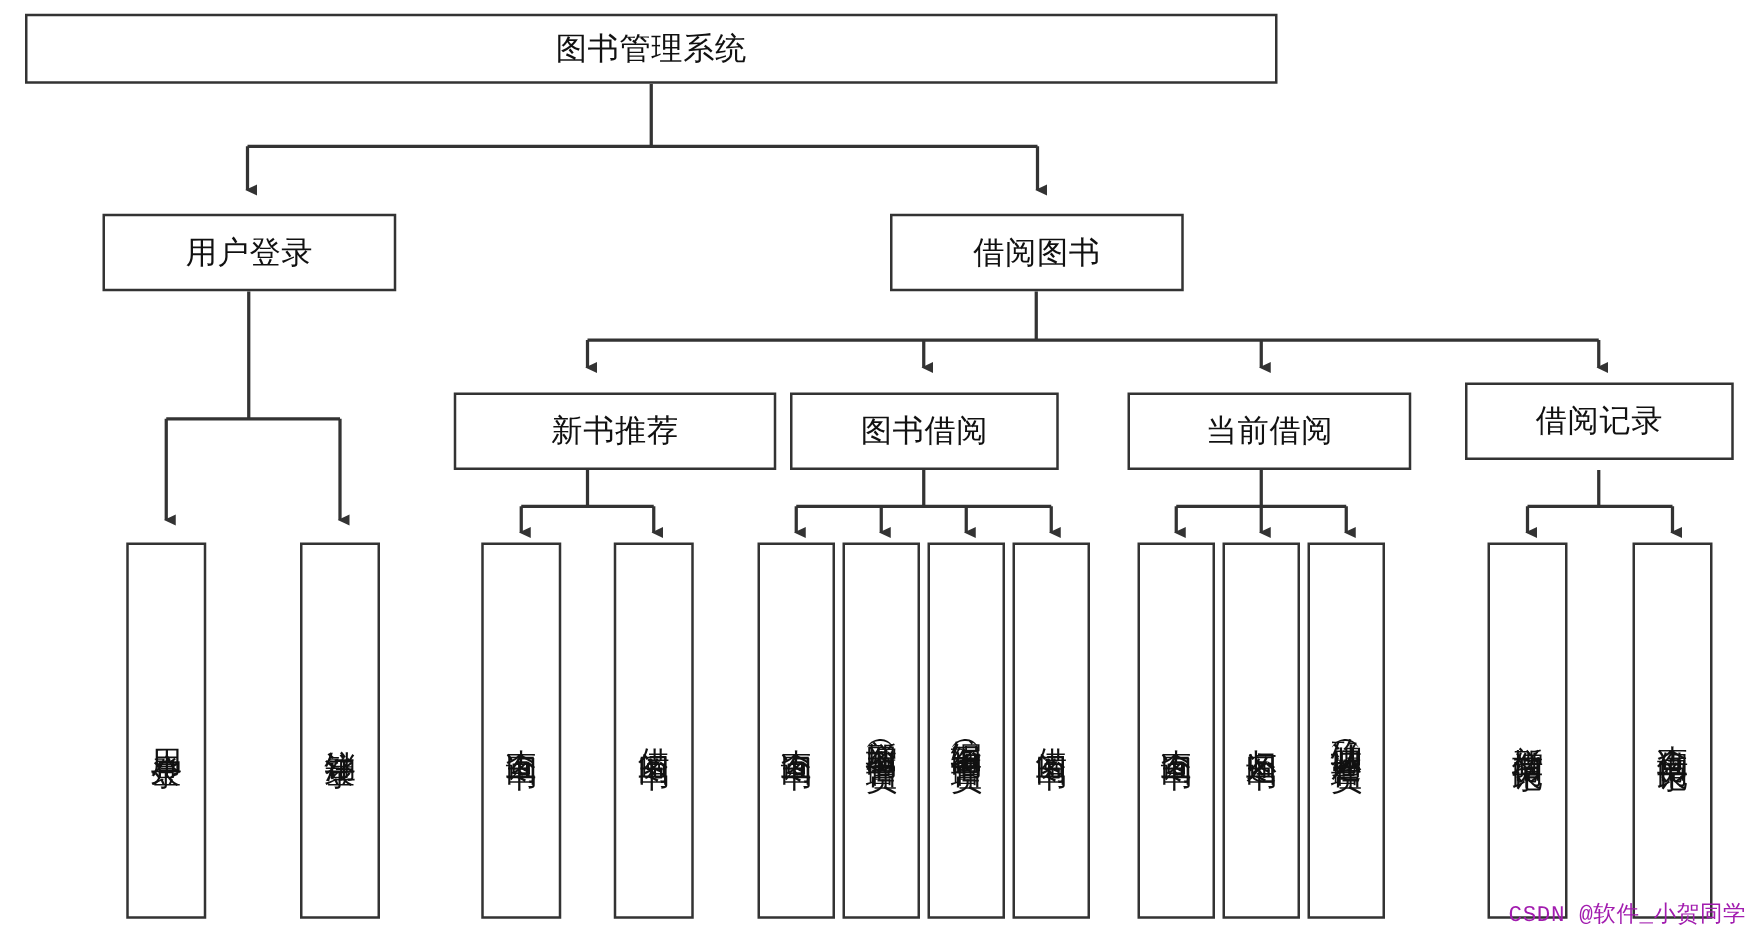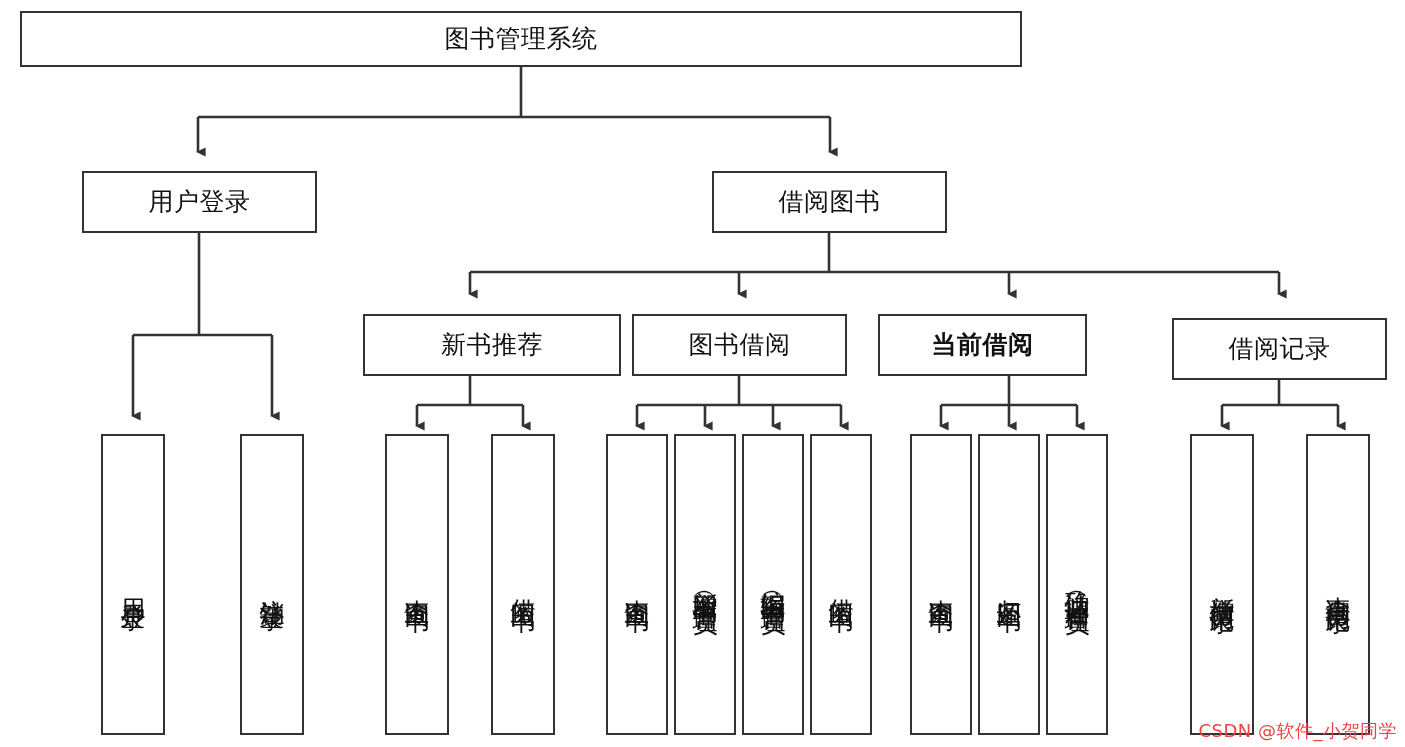--- a/index.html
+++ b/index.html
@@ -57,23 +57,24 @@
     line-height: 1.08;
     letter-spacing: 3px;
     text-align: center;
     max-height: 100%;
   }
   #watermark {
     position: absolute;
     right: 8px;
     bottom: 4px;
     font-size: 18px;
-    color: #ef4444;
+    color: #a21caf;
     white-space: nowrap;
     letter-spacing: 0.5px;
+    font-family: Liberation Mono, monospace;
   }
 </style>
 </head>
 <body>
 
 <div id="canvas">
 
   <svg id="wires" viewBox="0 0 1405 747" xmlns="http://www.w3.org/2000/svg">
     <defs>
       <marker id="arrow" markerWidth="10" markerHeight="10" refX="4.6" refY="7.6" orient="auto" markerUnits="userSpaceOnUse">
@@ -134,24 +135,24 @@
   <div class="node horiz" style="left:712px;top:171px;width:235px;height:62px;">
     <span class="label">借阅图书</span>
   </div>
 
   <div class="node horiz" style="left:363px;top:314px;width:258px;height:62px;">
     <span class="label">新书推荐</span>
   </div>
   <div class="node horiz" style="left:632px;top:314px;width:215px;height:62px;">
     <span class="label">图书借阅</span>
   </div>
-  <div class="node horiz" style="left:878px;top:314px;width:209px;height:62px;font-weight:bold;">
+  <div class="node horiz" style="left:902px;top:314px;width:227px;height:62px;">
     <span class="label">当前借阅</span>
   </div>
-  <div class="node horiz" style="left:1172px;top:318px;width:215px;height:62px;">
+  <div class="node horiz" style="left:1172px;top:306px;width:215px;height:62px;">
     <span class="label">借阅记录</span>
   </div>
 
   <div class="node vert" style="left:101px;top:434px;width:64px;height:301px;">
     <span class="label">用户登录</span>
   </div>
   <div class="node vert" style="left:240px;top:434px;width:64px;height:301px;">
     <span class="label">注销登录</span>
   </div>
 

